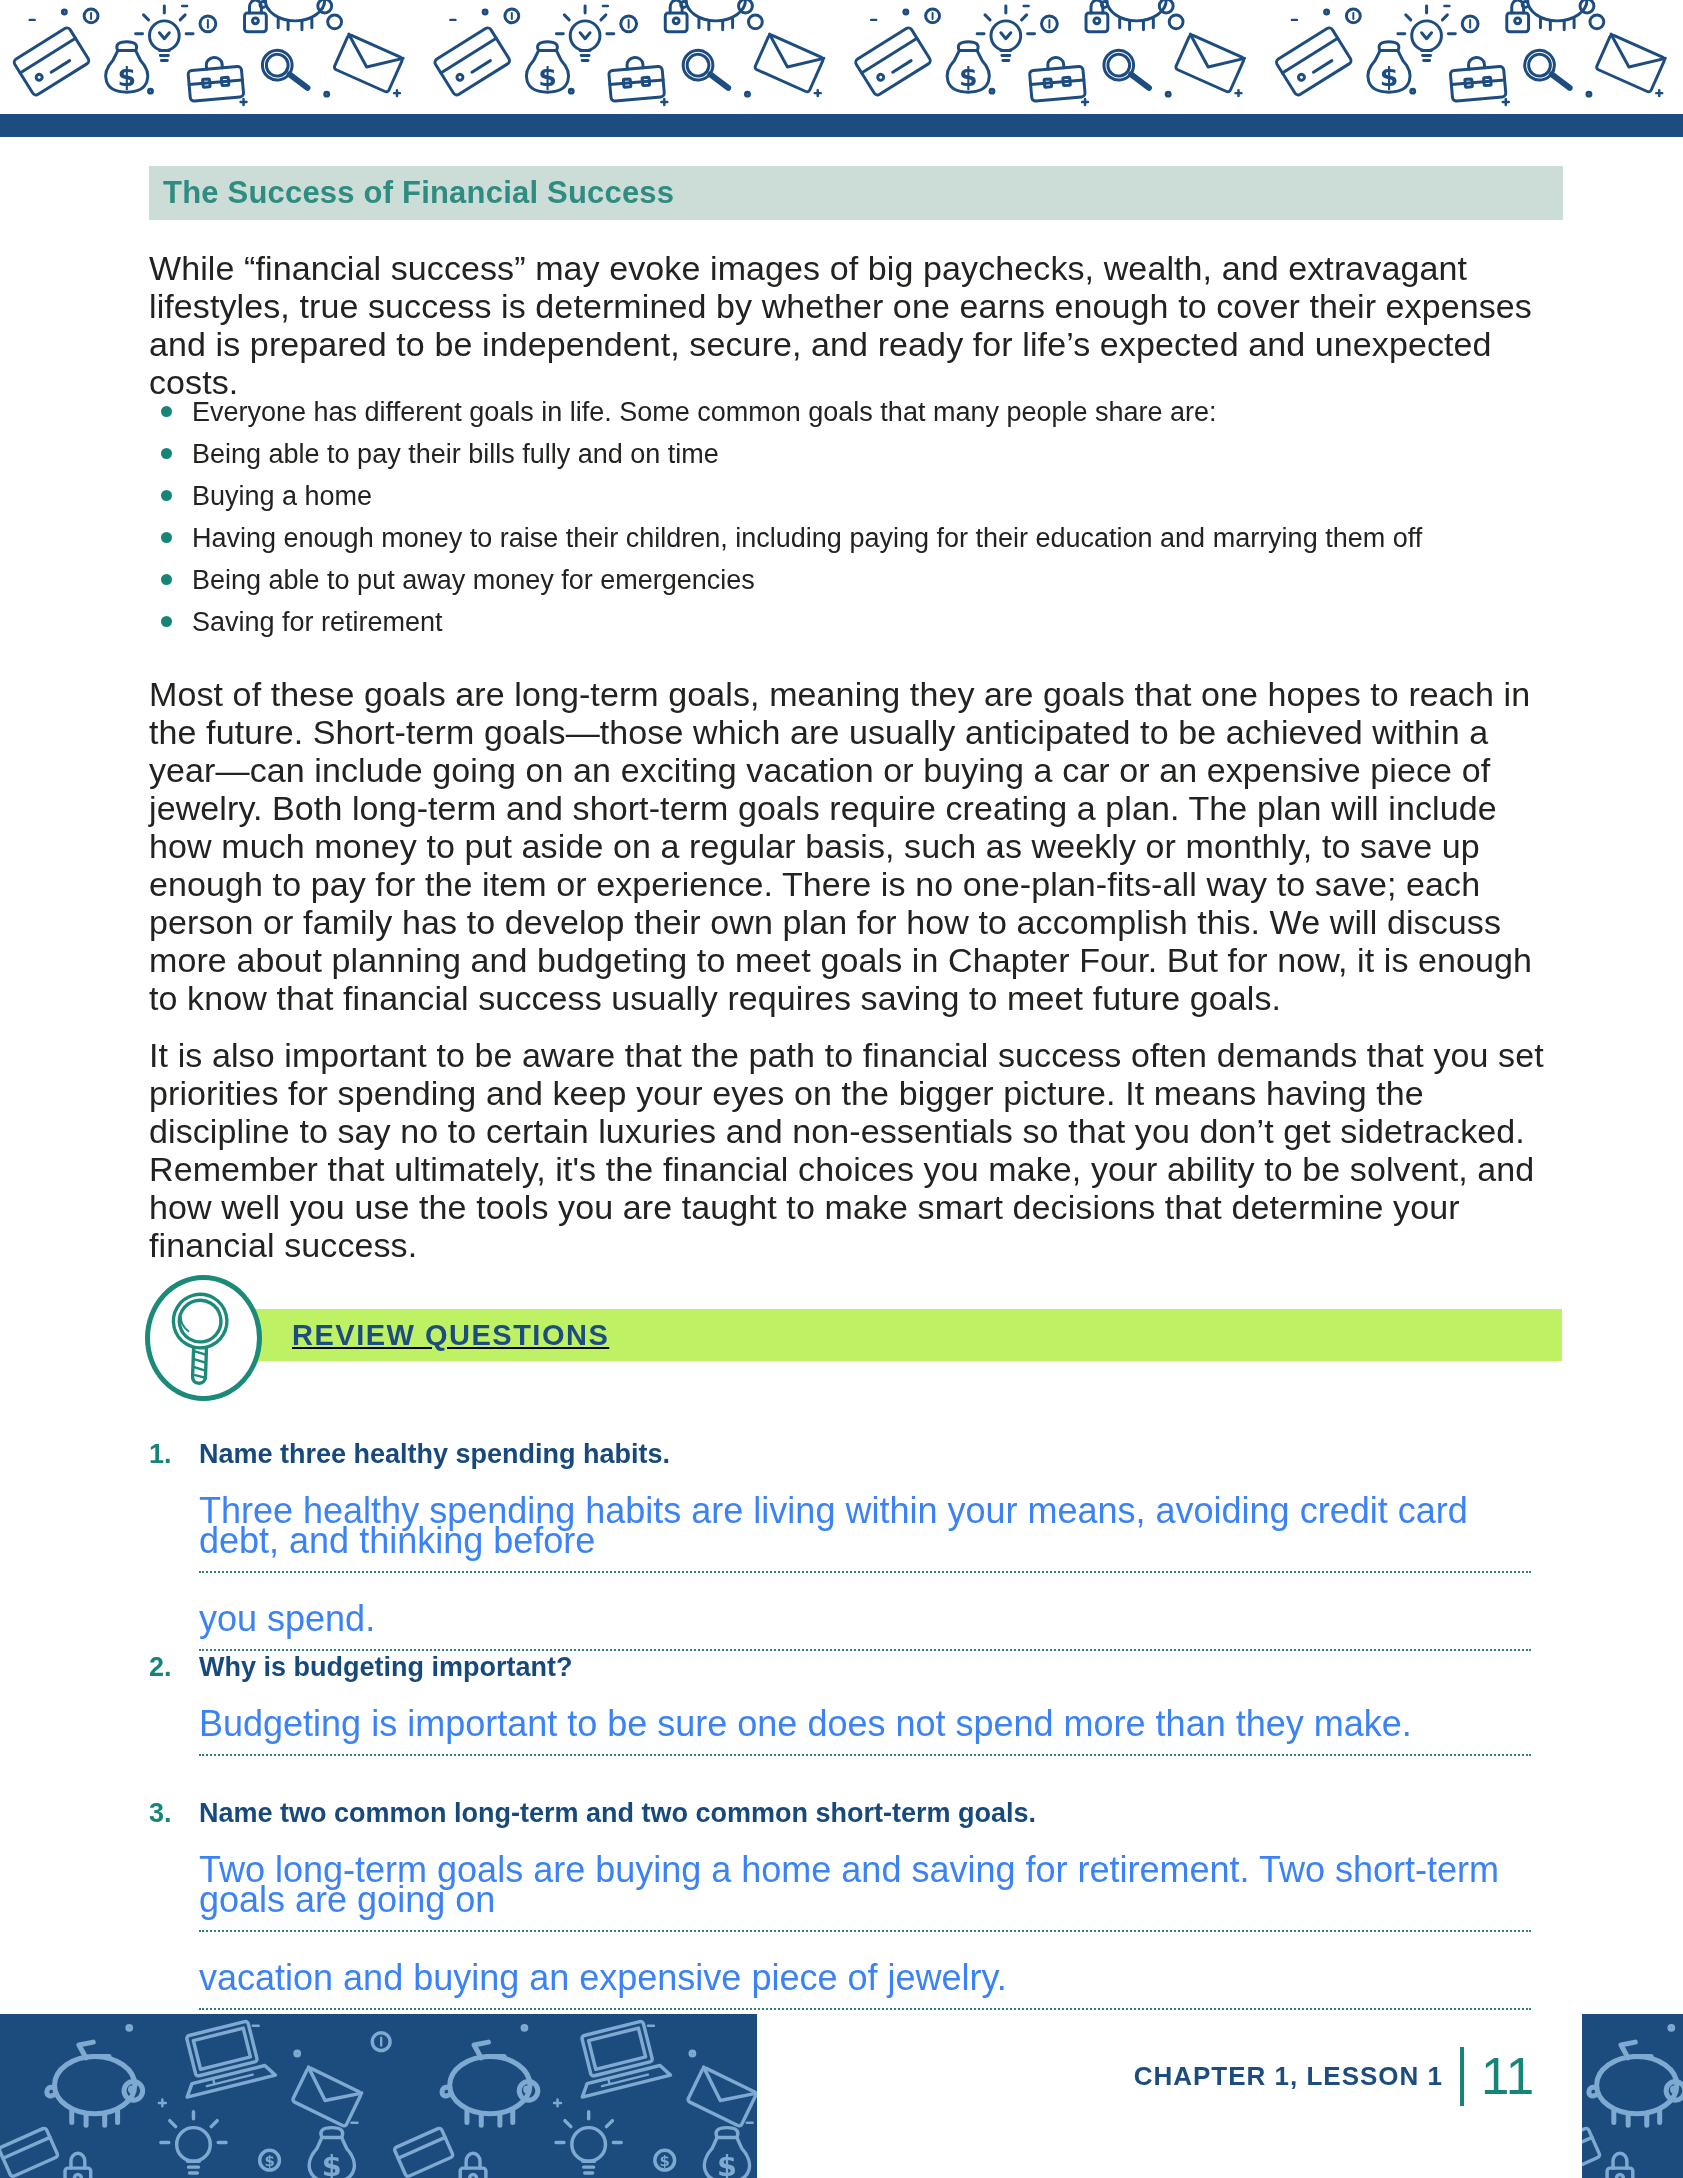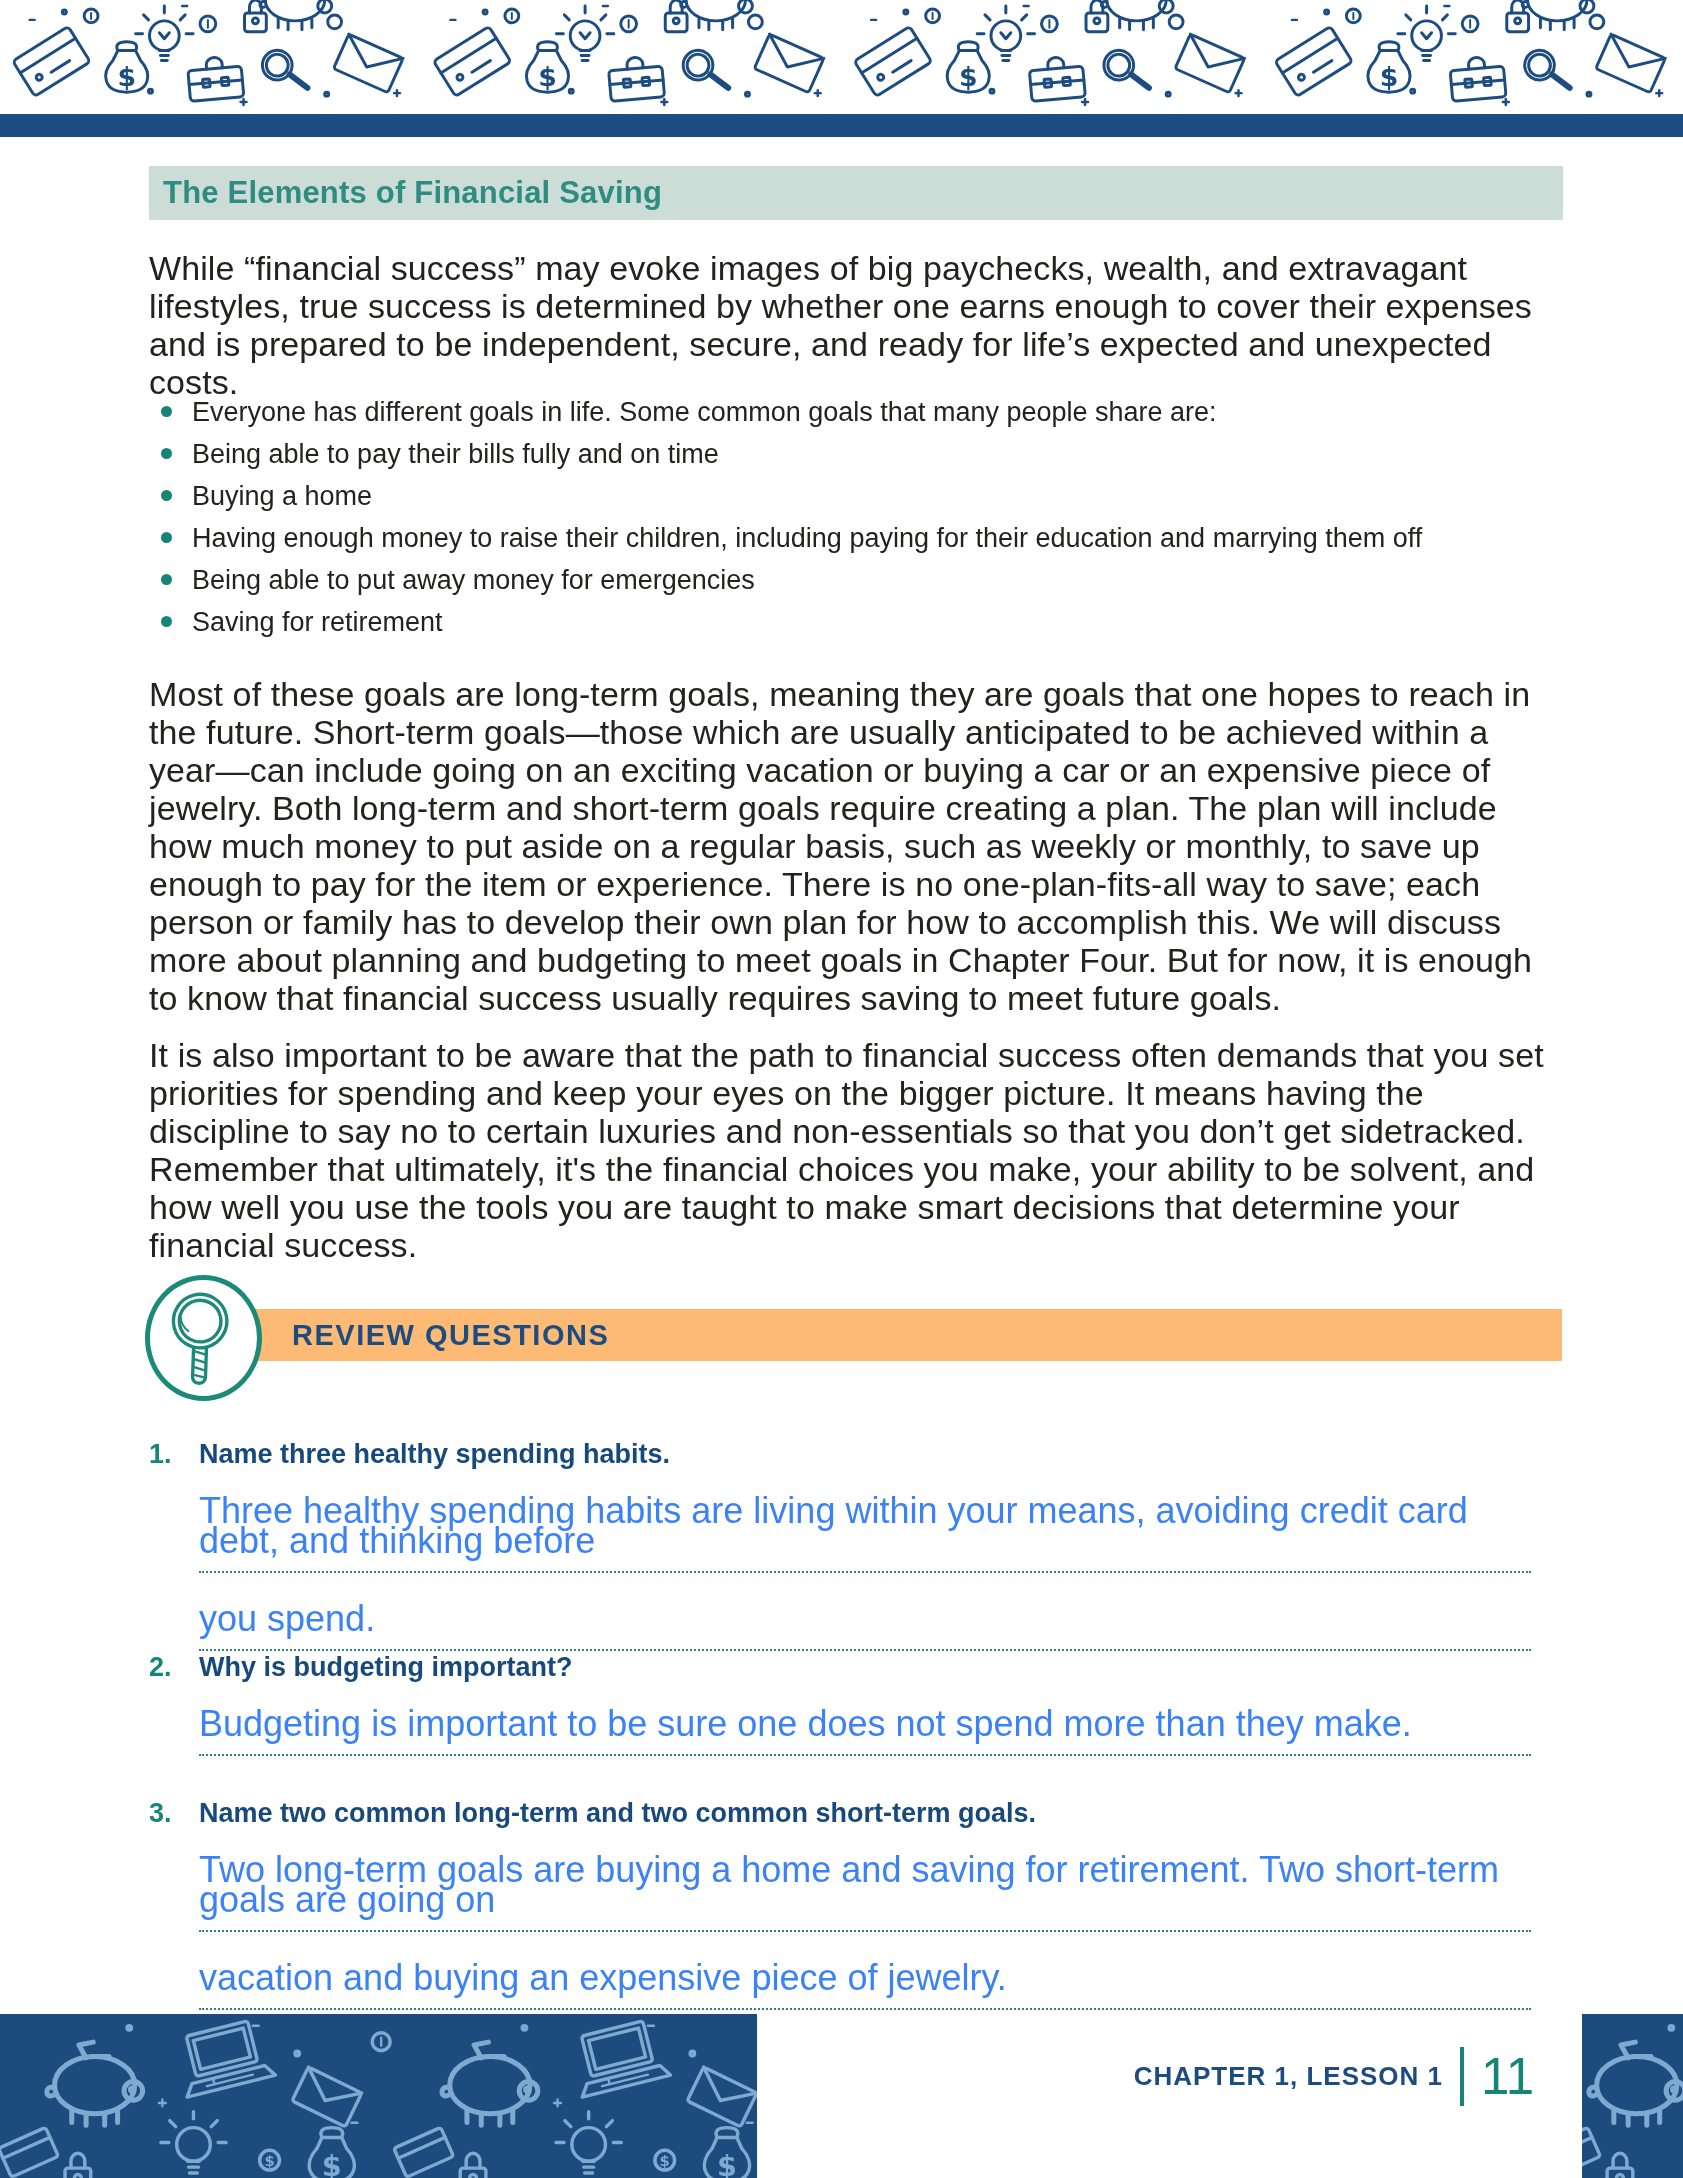--- a/index.html
+++ b/index.html
@@ -20,22 +20,22 @@
     color:#222220;letter-spacing:0.1px;}
   .para1{top:249px}
   .para2{top:675px}
   .para3{top:1036px}
 
   .goals{position:absolute;left:149px;top:398px;width:1414px;margin:0;padding:0;list-style:none;text-align:right;}
   .goals li{display:flex;align-items:flex-start;margin-bottom:13px;font-size:27px;line-height:29px;color:#222220;}
   .dot{width:11px;height:11px;border-radius:50%;background:#168578;margin:8px 20px 0 12px;flex:none;}
 
   
-  .review-banner{position:absolute;left:209px;top:1309px;width:1353px;height:52px;background:#fdba74;
-    display:flex;align-items:center;padding-left:83px;box-sizing:border-box;}
+  .review-banner{position:absolute;left:209px;top:1309px;width:1353px;height:52px;background:#bef264;
+    display:flex;align-items:center;padding-left:83px;box-sizing:border-box;text-decoration:underline;}
   .review-banner span{font-size:29px;font-weight:700;color:#1d4d80;letter-spacing:1.5px;}
   .badge{position:absolute;left:145px;top:1275px;width:117px;height:126px;background:#ffffff;
     border:5px solid #1b8a78;border-radius:50%;box-sizing:border-box;z-index:2;
     display:flex;align-items:center;justify-content:center;}
 
   
   .question{position:absolute;left:149px;width:1414px;}
   .q1{top:1438px}.q2{top:1651px}.q3{top:1797px}
   .q-row{display:flex;font-size:27px;font-weight:700;line-height:32px;}
   .qnum{color:#168578;width:50px;flex:none;}
@@ -134,21 +134,21 @@
       </defs>
       <use href="#tile" x="0"></use>
       <use href="#tile" x="425"></use>
       <use href="#tile" x="850"></use>
       <use href="#tile" x="1275"></use>
     </svg>
   </div>
   <div class="header-bar"></div>
 
   <div class="title-banner">
-    <span>The Elements of Financial Saving</span>
+    <span>The Success of Financial Success</span>
   </div>
 
   <p class="body-para para1">While “financial success” may evoke images of big paychecks, wealth, and extravagant lifestyles, true success is determined by whether one earns enough to cover their expenses and is prepared to be independent, secure, and ready for life’s expected and unexpected costs.</p>
 
   <ul class="goals">
     <li>
         <span class="dot"></span>
         <span>Everyone has different goals in life. Some common goals that many people share are:</span>
       </li>
     <li>

